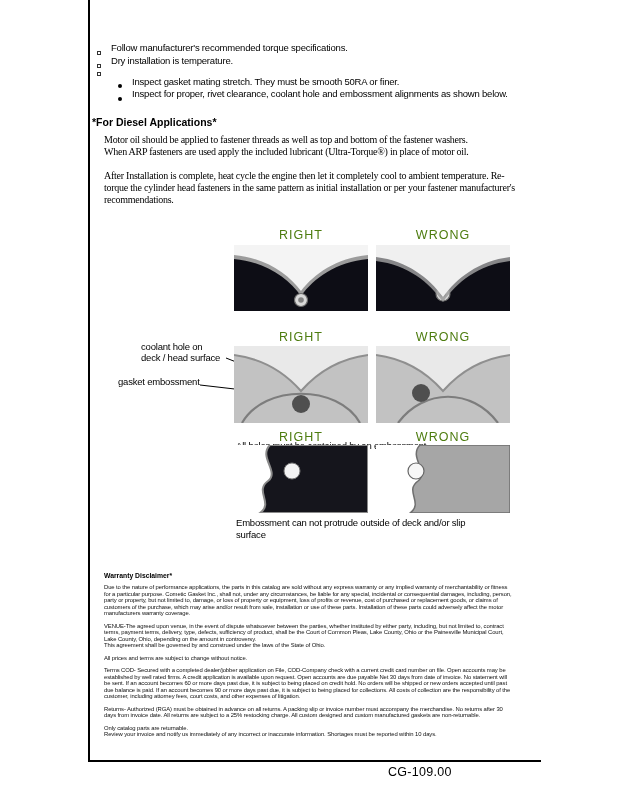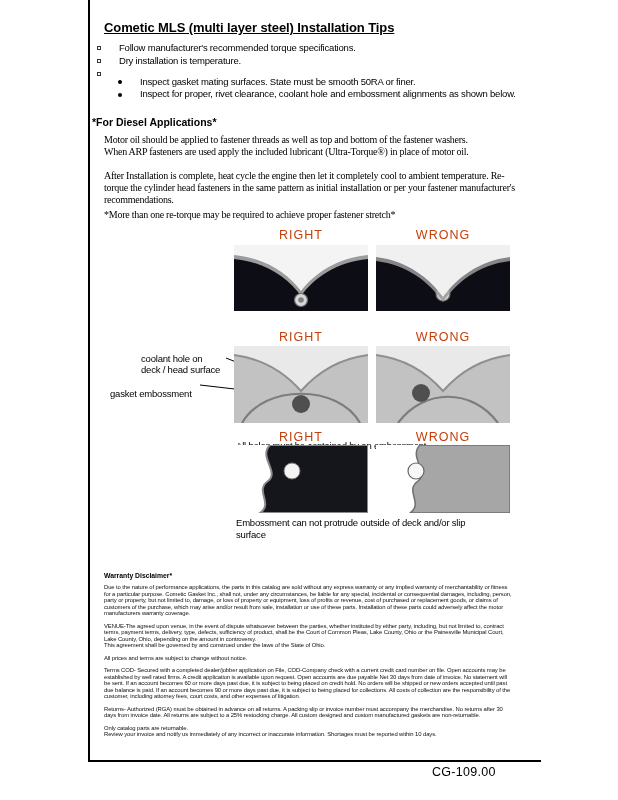--- a/index.html
+++ b/index.html
@@ -6,81 +6,79 @@
   html,body { width:618px; height:800px; }
   body { font-family:"Liberation Sans", sans-serif; background:#ffffff; color:#000; }
   .page { position:relative; width:618px; height:800px; background:#fff; overflow:hidden; }
 
   .rule-left   { position:absolute; left:88px; top:0; width:2px; height:762px; background:#000; }
   .rule-bottom { position:absolute; left:88px; top:760px; width:453px; height:2px; background:#000; }
 
   .title { position:absolute; left:104px; top:20px; font-size:13px; font-weight:bold; text-decoration:underline; letter-spacing:-0.1px; }
 
   .tips { position:absolute; left:97px; top:42px; width:440px; font-size:9.5px; letter-spacing:-0.2px; }
-  .tip  { display:flex; gap:18px; line-height:12.8px; }
+  .tip  { display:flex; gap:10px; line-height:12.8px;align-items:flex-end; }
   .tip.sub { margin-left:21px; }
   .m-sq  { flex:0 0 auto; width:4px; height:4px; border:1px solid #333; margin-top:4px; }
   .m-dot { flex:0 0 auto; width:4px; height:4px; border-radius:50%; background:#000; margin-top:4.5px; }
 
   .diesel-h { position:absolute; left:92px; top:116px; font-size:10.5px; font-weight:bold; }
   .para { position:absolute; left:104px; width:422px; font-size:10px; line-height:12.2px; letter-spacing:-0.25px; white-space:pre-line;font-family:Liberation Serif, serif; }
   .p1 { top:134px; }
   .p2 { top:170px; }
   .note { top:209px; width:430px; }
 
-  .dg-h { position:absolute; width:134px; text-align:center; font-size:12.5px; letter-spacing:1px; color:#c2410c; }
+  .dg-h { position:absolute; width:134px; text-align:center; font-size:12.5px; letter-spacing:1px; color:#4d7c0f; }
   .panel { position:absolute; width:134px; }
   .panel svg { display:block; width:134px; }
   .caption { position:absolute; left:236px; font-size:9.5px; letter-spacing:-0.2px; line-height:12px; }
-  .callout { position:absolute; font-size:9.5px; letter-spacing:-0.2px; line-height:11px; white-space:pre-line;margin-top:12px; }
+  .callout { position:absolute; font-size:9.5px; letter-spacing:-0.2px; line-height:11px; white-space:pre-line; }
   .arrows { position:absolute; left:196px; top:344px; }
 
   .warranty { position:absolute; left:104px; top:572px; width:410px; }
   .warranty-h { font-size:6.8px; font-weight:bold; margin-bottom:5px; }
   .warranty p { font-size:5.9px; line-height:6.5px; letter-spacing:-0.1px; margin-bottom:6px; color:#111; white-space:pre-line; }
 
-  .footer-code { position:absolute; left:388px; top:765px; font-size:12.5px; letter-spacing:0.3px;margin-left:44px; }
+  .footer-code { position:absolute; left:388px; top:765px; font-size:12.5px; letter-spacing:0.3px; }
 </style>
 </head>
 <body>
 
 <div class="page">
 
   <div class="rule-left"></div>
   <div class="rule-bottom"></div>
 
-  <div class="title">Cometic MLS (multi layer steel) Installation Tips</div>
 
   <div class="tips">
     <div class="tip">
       <span class="m-sq"></span>
       <span>Follow manufacturer's recommended torque specifications.</span>
     </div>
     <div class="tip">
       <span class="m-sq"></span>
       <span>Dry installation is temperature.</span>
     </div>
     <div class="tip">
       <span class="m-sq"></span>
     </div>
     <div class="tip sub">
       <span class="m-dot"></span>
-      <span>Inspect gasket mating surfaces.  State must be smooth 50RA or finer.</span>
+      <span>Inspect gasket mating stretch.  They must be smooth 50RA or finer.</span>
     </div>
     <div class="tip sub">
       <span class="m-dot"></span>
       <span>Inspect for proper, rivet clearance, coolant hole and embossment alignments as shown below.</span>
     </div>
   </div>
 
   <div class="diesel-h">*For Diesel Applications*</div>
   <div class="para p1">Motor oil should be applied to fastener threads as well as top and bottom of the fastener washers.
 When ARP fasteners are used apply the included lubricant (Ultra-Torque®) in place of motor oil.</div>
   <div class="para p2">After Installation is complete, heat cycle the engine then let it completely cool to ambient temperature. Re-torque the cylinder head fasteners in the same pattern as initial installation or per your fastener manufacturer's recommendations.</div>
-  <div class="para note">*More than one re-torque may be required to achieve proper fastener stretch*</div>
 
   <div class="dg-h" style="left:234px; top:228px;">RIGHT</div>
   <div class="dg-h" style="left:376px; top:228px;">WRONG</div>
 
   <div class="panel" style="left:234px; top:245px;">
     <svg viewBox="0 0 134 66">
       <rect width="134" height="66" fill="#0d0d15"></rect>
       <path d="M0,0 H134 V14 C102,17 80,33 67,51 C54,33 32,17 0,14 Z" fill="#9c9c9c"></path>
       <path d="M0,0 H134 V10 C102,13 80,29 67,46 C54,29 32,13 0,10 Z" fill="#f4f4f4"></path>
       <circle cx="67" cy="55" r="6.5" fill="#d8d8d8" stroke="#6a6a6a" stroke-width="1.2"></circle>
@@ -95,21 +93,21 @@
       <path d="M0,0 H134 V16 C102,20 81,37 67,57 C53,37 32,20 0,16 Z" fill="#9c9c9c" opacity="0.85"></path>
       <path d="M0,0 H134 V12 C102,16 81,33 67,52 C53,33 32,16 0,12 Z" fill="#f0f0f0"></path>
     </svg>
   </div>
 
   <div class="dg-h" style="left:234px; top:330px;">RIGHT</div>
   <div class="dg-h" style="left:376px; top:330px;">WRONG</div>
 
   <div class="callout" style="left:141px; top:341px;">coolant hole on
 deck / head surface</div>
-  <div class="callout" style="left:110px; top:376px;">gasket embossment</div>
+  <div class="callout" style="left:118px; top:376px;">gasket embossment</div>
 
   <svg class="arrows" width="80" height="56" viewBox="0 0 80 56">
     <line x1="30" y1="14" x2="68" y2="29" stroke="#000" stroke-width="1"></line>
     <polygon points="71,30 63,29.5 65.5,25.5" fill="#000"></polygon>
     <line x1="4" y1="41" x2="56" y2="47" stroke="#000" stroke-width="1"></line>
     <polygon points="59,47.5 51,49.5 52,44" fill="#000"></polygon>
   </svg>
 
   <div class="panel" style="left:234px; top:346px;">
     <svg viewBox="0 0 134 77">

